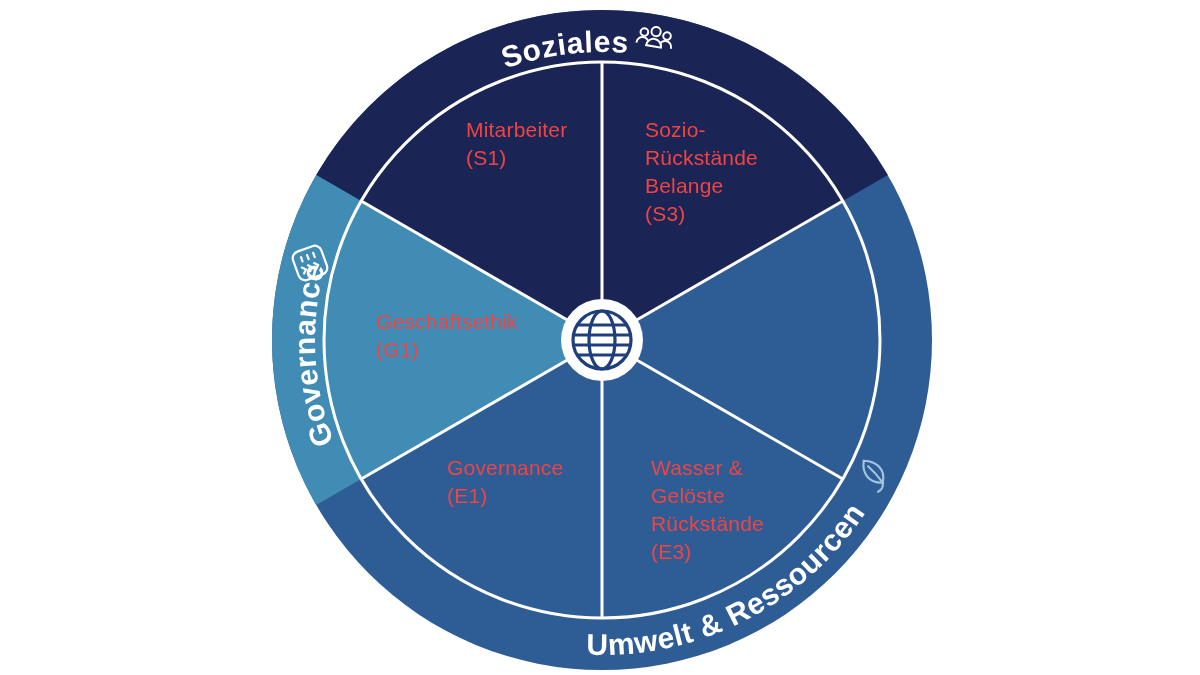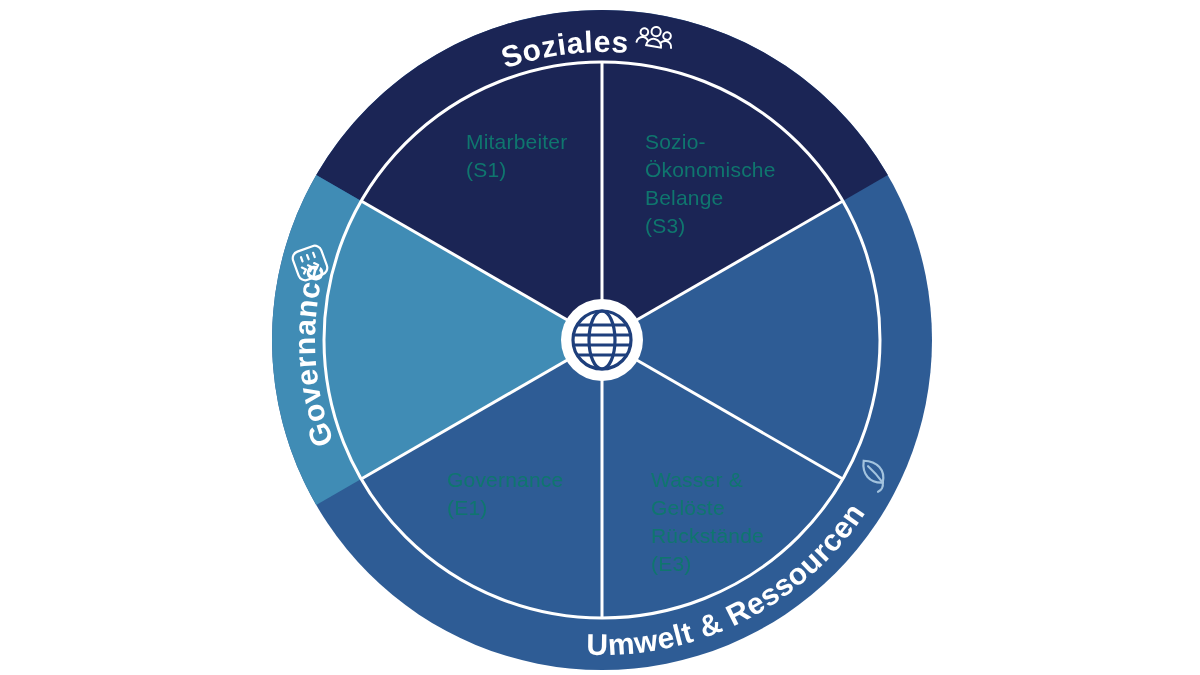--- a/index.html
+++ b/index.html
@@ -17,24 +17,23 @@
     font-weight:600;
     letter-spacing:.6px;
     text-anchor:middle;
     font-family:"Liberation Sans", sans-serif;
   }
   .sector-label{
     position:absolute;
     font-size:21px;
     line-height:28px;
     letter-spacing:.2px;
-    color:#0f766e;
+    color:#ef4444;
     white-space:pre-line;
     pointer-events:none;
-    margin-top:12px;
   }
 </style>
 </head>
 <body>
 
 <div class="stage">
 
   <svg width="1200" height="675" viewBox="0 0 1200 675">
     <defs>
       <path id="p-soz" d="M352.6,196 A288,288 0 0 1 851.4,196"></path>
@@ -108,25 +107,27 @@
       <line x1="-28.6" y1="-5" x2="28.6" y2="-5"></line>
       <line x1="-28.6" y1="5" x2="28.6" y2="5"></line>
       <line x1="-24.8" y1="15" x2="24.8" y2="15"></line>
     </g>
   </svg>
 
   <div class="sector-label" style="left:466px;top:116px;">Mitarbeiter
 (S1)</div>
 
   <div class="sector-label" style="left:645px;top:116px;">Sozio-
-Ökonomische
+Rückstände
 Belange
 (S3)</div>
 
 
+  <div class="sector-label" style="left:376px;top:308px;">Geschäftsethik
+(G1)</div>
 
   <div class="sector-label" style="left:447px;top:454px;">Governance
 (E1)</div>
 
   <div class="sector-label" style="left:651px;top:454px;">Wasser &amp;
 Gelöste
 Rückstände
 (E3)</div>
 
 </div>

